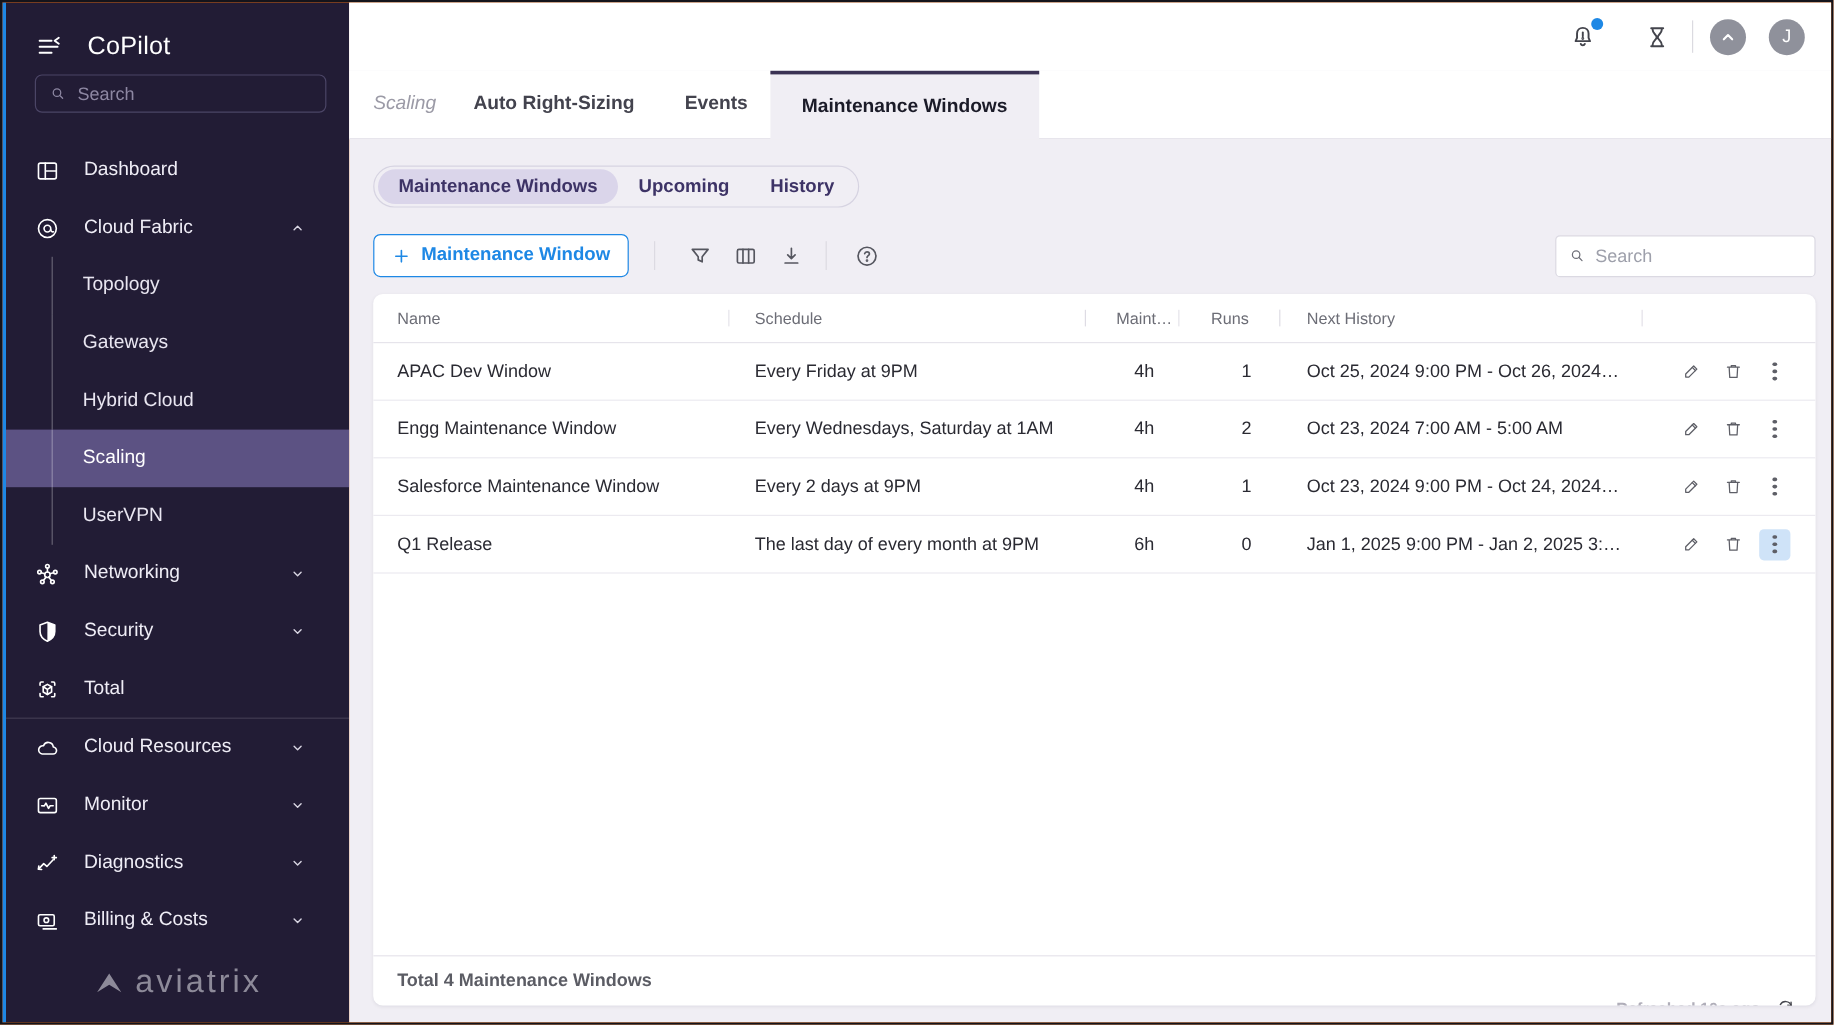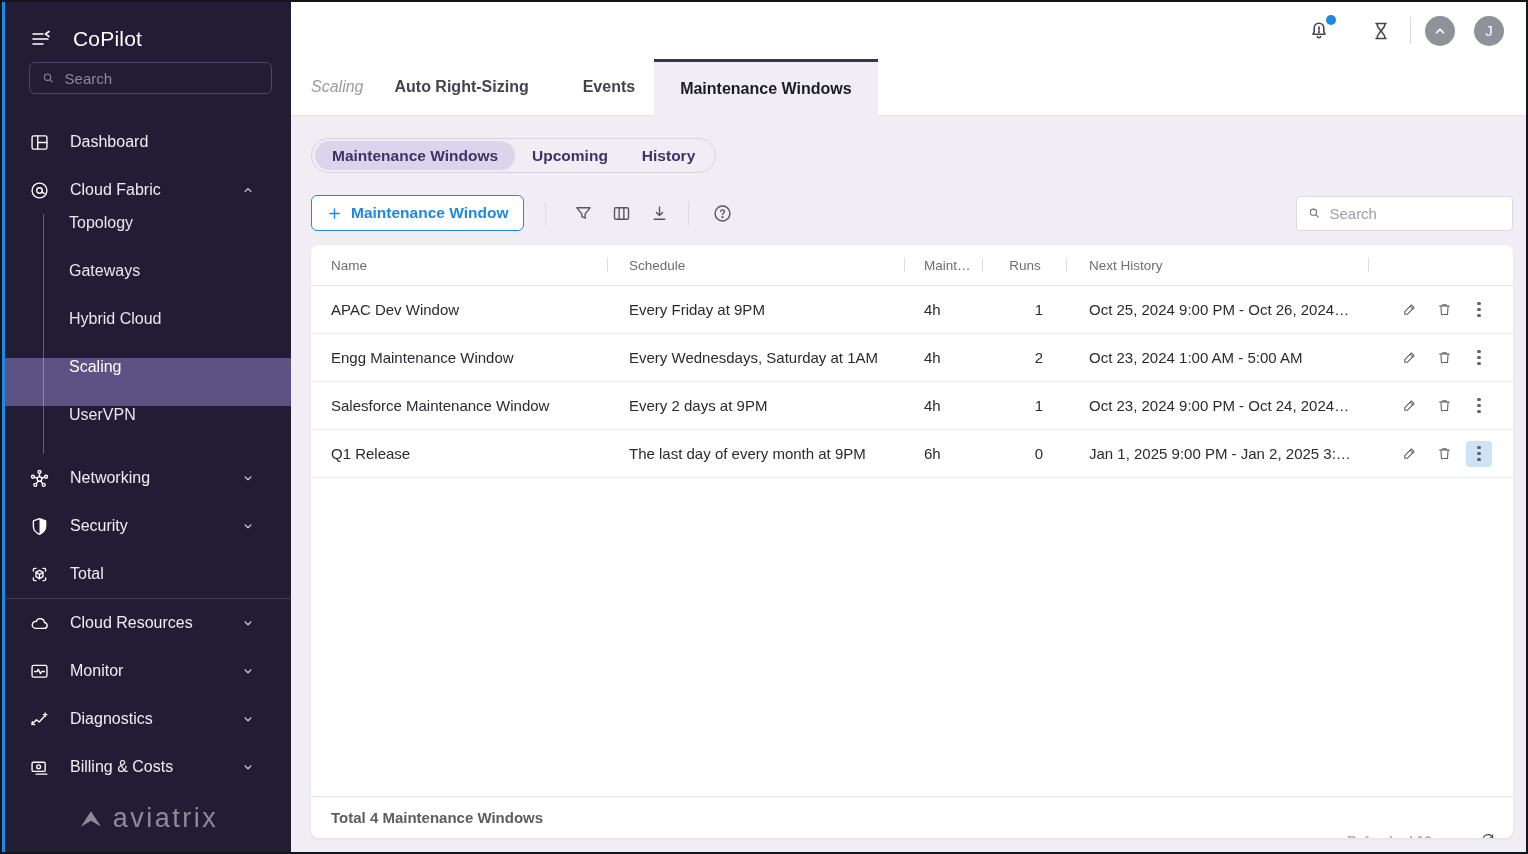--- a/index.html
+++ b/index.html
@@ -16,21 +16,21 @@
   .sb-search input { background:transparent; border:none; outline:none; color:#E8E6F0; font-size:15px; width:100%; font-family:inherit; }
   .sb-search input::placeholder { color:#8D87A2; }
   .nav { margin-top:24px; display:flex; flex-direction:column; flex:1; }
   .nav-item { height:48px; display:flex; align-items:center; padding:0 36px 0 24px; gap:20px; cursor:pointer; }
   .nav-item .nlabel { font-size:16px; color:#EFEDF6; flex:1; white-space:nowrap; }
   .nicon { width:21px; height:21px; display:flex; align-items:center; justify-content:center; flex:0 0 21px; }
   .nicon svg { width:21px; height:21px; stroke:#FFFFFF; fill:none; stroke-width:1.55; stroke-linecap:round; stroke-linejoin:round; }
   .chev { width:14px; height:14px; }
   .chev svg { width:14px; height:14px; stroke:#D8D5E2; fill:none; stroke-width:2; stroke-linecap:round; stroke-linejoin:round; }
   .subnav { display:flex; flex-direction:column; }
-  .sub-item { height:48px; display:flex; padding-left:64px; font-size:16px; color:#E9E6F1; cursor:pointer;
+  .sub-item { height:48px; display:flex; align-items:center; padding-left:64px; font-size:16px; color:#E9E6F1; cursor:pointer;
               background:linear-gradient(rgba(255,255,255,.30),rgba(255,255,255,.30)) 38px 0/1px 100% no-repeat; }
   .sub-item.selected { background:linear-gradient(rgba(255,255,255,.30),rgba(255,255,255,.30)) 38px 0/1px 100% no-repeat, #5C5283; color:#FFFFFF; }
   .nav-divider { height:1px; background:rgba(255,255,255,.14); }
   .brand { margin-top:auto; display:flex; align-items:center; justify-content:center; gap:9px; padding:12px 0 18px 0; }
   .brand svg { width:26px; height:22px; fill:#8D8A99; }
   .brand-word { color:#8D8A99; font-size:27px; letter-spacing:2.5px; font-weight:500; }
 
   
   .main { flex:1; display:flex; flex-direction:column; background:#F0EEF4; min-width:0; }
   .topbar { height:57px; background:#FFFFFF; display:flex; align-items:center; justify-content:flex-end; padding-right:22px; flex:0 0 57px; }
@@ -38,21 +38,21 @@
   .tb-icon svg { width:24px; height:24px; stroke:#44454D; fill:none; stroke-width:1.6; stroke-linecap:round; stroke-linejoin:round; }
   .notif-dot { position:absolute; top:-3px; right:-4px; width:10px; height:10px; border-radius:50%; background:#1E88E5; }
   .tb-divider { width:1px; height:27px; background:#DBDAE0; margin:0 14px 0 16px; }
   .circle-btn { width:30px; height:30px; border-radius:50%; background:#8F919B; display:flex; align-items:center; justify-content:center; cursor:pointer; }
   .circle-btn svg { width:14px; height:14px; stroke:#FFFFFF; stroke-width:3; fill:none; stroke-linecap:round; stroke-linejoin:round; }
   .avatar { width:30px; height:30px; border-radius:50%; background:#8F919B; color:#FFFFFF; font-size:15px; display:flex; align-items:center; justify-content:center; cursor:pointer; }
 
   .tabs-row { height:57px; flex:0 0 57px; background:#FFFFFF; border-bottom:1px solid #E7E5EC; display:flex; align-items:stretch; }
   .context-title { margin-left:20px; align-self:center; font-size:16px; font-style:italic; color:#9B9AA6; margin-right:31px; }
   .tab { align-self:center; font-size:16px; font-weight:700; color:#43434E; cursor:pointer; white-space:nowrap; }
-  .tab + .tab { margin-left:54px; }
+  .tab + .tab { margin-left:42px; }
   .tab.active { align-self:stretch; display:flex; align-items:center; padding:0 26px; margin-left:19px; margin-bottom:-1px;
                 background:#F0EEF4; border-top:3px solid #3B3254; color:#1B1B28; }
 
   .content { flex:1; padding:22px 13px 14px 20px; display:flex; flex-direction:column; min-height:0; }
 
   .segmented { display:inline-flex; align-items:center; height:35px; border:1px solid #D6D3E1; border-radius:18px; padding:0 3px; align-self:flex-start; }
   .seg-opt { height:29px; display:flex; align-items:center; padding:0 17px; font-size:15.5px; font-weight:700; color:#3D3366; border-radius:15px; cursor:pointer; white-space:nowrap; }
   .seg-opt.selected { background:#DAD5EA; }
 
   .toolbar { margin-top:22px; display:flex; align-items:center; flex:0 0 36px; }
@@ -66,21 +66,21 @@
   .tbl-search { margin-left:auto; width:217px; height:35px; background:#FFFFFF; border:1px solid #DBD9E2; border-radius:4px; display:flex; align-items:center; padding:0 11px; gap:9px; }
   .tbl-search svg { width:14px; height:14px; stroke:#6E6F78; fill:none; stroke-width:2; stroke-linecap:round; }
   .tbl-search input { border:none; outline:none; font-size:15px; color:#3A3A42; width:100%; font-family:inherit; background:transparent; }
   .tbl-search input::placeholder { color:#9EA0AB; }
 
   .card { margin-top:14px; background:#FFFFFF; border-radius:8px; box-shadow:0 1px 3px rgba(40,40,70,.08); flex:1; display:flex; flex-direction:column; overflow:hidden; min-height:0; }
   .thead { height:41px; flex:0 0 41px; display:flex; align-items:center; border-bottom:1px solid #E6E4EB; font-size:13.5px; color:#6C6D76; }
   .trow { height:48px; flex:0 0 48px; display:flex; align-items:center; font-size:15px; color:#2A2A32; border-bottom:1px solid #ECEAF0; }
   .c-name   { width:297px; padding-left:20px; white-space:nowrap; overflow:hidden; text-overflow:ellipsis; }
   .c-sched  { width:297px; padding-left:21px; white-space:nowrap; overflow:hidden; text-overflow:ellipsis; }
-  .c-maint  { width:78px;  padding-left:19px; white-space:nowrap; overflow:hidden; text-overflow:ellipsis; }
+  .c-maint  { width:78px;  padding-left:19px; white-space:nowrap; overflow:hidden; text-overflow:ellipsis;text-align:center; }
   .c-runs   { width:84px; }
   .thead .c-runs { text-align:center; }
   .trow  .c-runs { text-align:right; padding-right:24px; }
   .c-next   { width:302px; padding-left:22px; white-space:nowrap; overflow:hidden; text-overflow:ellipsis; }
   .c-actions{ flex:1; display:flex; align-items:center; justify-content:flex-end; gap:9px; padding-right:21px; }
   .hsep { position:relative; }
   .hsep::after { content:""; position:absolute; right:0; top:50%; transform:translateY(-50%); width:1px; height:14px; background:#DEDCE4; }
   .row-icon { width:26px; height:26px; border-radius:4px; display:flex; align-items:center; justify-content:center; cursor:pointer; }
   .row-icon svg { width:17px; height:17px; stroke:#5E5F67; fill:none; stroke-width:1.5; stroke-linecap:round; stroke-linejoin:round; }
   .row-icon.highlight { background:#CFE3F8; }
@@ -386,21 +386,21 @@
                 </span>
               </span>
           </span>
         </div>
 
         <div class="trow">
           <span class="c-name">Engg Maintenance Window</span>
           <span class="c-sched">Every Wednesdays, Saturday at 1AM</span>
           <span class="c-maint">4h</span>
           <span class="c-runs">2</span>
-          <span class="c-next">Oct 23, 2024 1:00 AM - 5:00 AM</span>
+          <span class="c-next">Oct 23, 2024 7:00 AM - 5:00 AM</span>
           <span class="c-actions">
             <span class="row-icon">
                 <svg viewBox="0 0 24 24">
                   <path d="M14.7 5.6 18.4 9.3 9 18.7H5.3V15Z"></path>
                   <path d="m13 7.3 3.7 3.7"></path>
                 </svg>
               </span>
             <span class="row-icon">
                 <svg viewBox="0 0 24 24">
                   <path d="M5 7h14M9.5 7V5.2h5V7M7 7l.7 12h8.6L17 7"></path>

